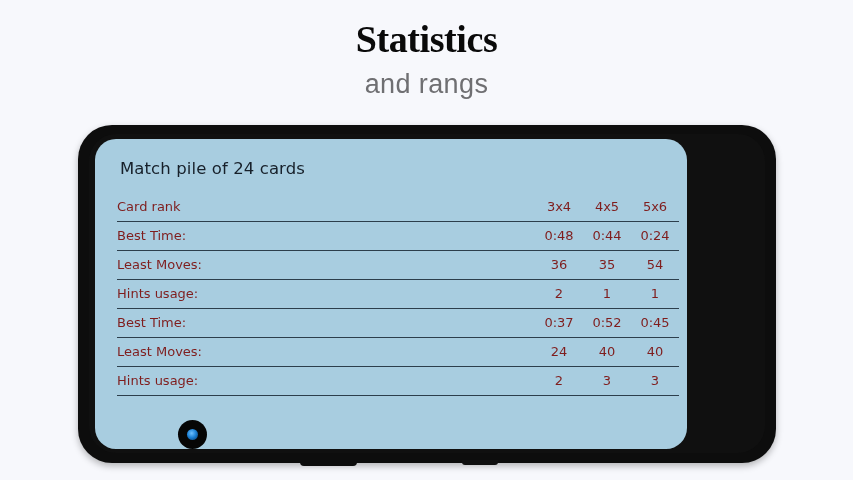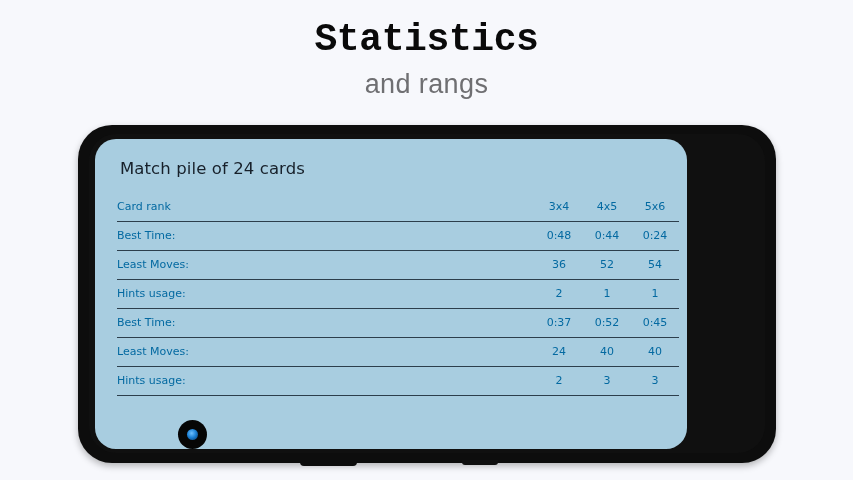--- a/index.html
+++ b/index.html
@@ -18,21 +18,21 @@
 
   
   .header {
     position: absolute;
     top: 0; left: 0;
     width: 853px;
     padding-top: 18px;
     text-align: center;
   }
   .page-title {
-    font-family: Liberation Mono, monospace;
+    font-family: Liberation Serif, serif;
     font-size: 38px;
     font-weight: bold;
     color: #0a0a0a;
     letter-spacing: -0.4px;
     line-height: 1.15;
   }
   .page-subtitle {
     font-family: "Liberation Sans", sans-serif;
     font-size: 27px;
     font-weight: normal;
@@ -135,22 +135,22 @@
     white-space: nowrap;
   }
 
   table.stats {
     width: 100%;
     border-collapse: collapse;
     table-layout: fixed;
   }
   table.stats td {
     font-family: "DejaVu Sans", sans-serif;
-    font-size: 11px;
-    color: #0369a1;
+    font-size: 13px;
+    color: #7f1d1d;
     padding: 0;
     height: 29px;
     vertical-align: middle;
     border-bottom: 1.4px solid #2c3e4c;
     white-space: nowrap;
   }
   td.lbl { text-align: left; }
   td.section-label {
     padding-left: 1px;
     font-size: 12.6px;
@@ -248,21 +248,21 @@
             <tr class="data-row">
               <td class="lbl row-label">Best Time:</td>
               <td class="val">0:48</td>
               <td class="val">0:44</td>
               <td class="val">0:24</td>
             </tr>
 
             <tr class="data-row">
               <td class="lbl row-label">Least Moves:</td>
               <td class="val">36</td>
-              <td class="val">52</td>
+              <td class="val">35</td>
               <td class="val">54</td>
             </tr>
 
             <tr class="data-row">
               <td class="lbl row-label">Hints usage:</td>
               <td class="val">2</td>
               <td class="val">1</td>
               <td class="val">1</td>
             </tr>
 

